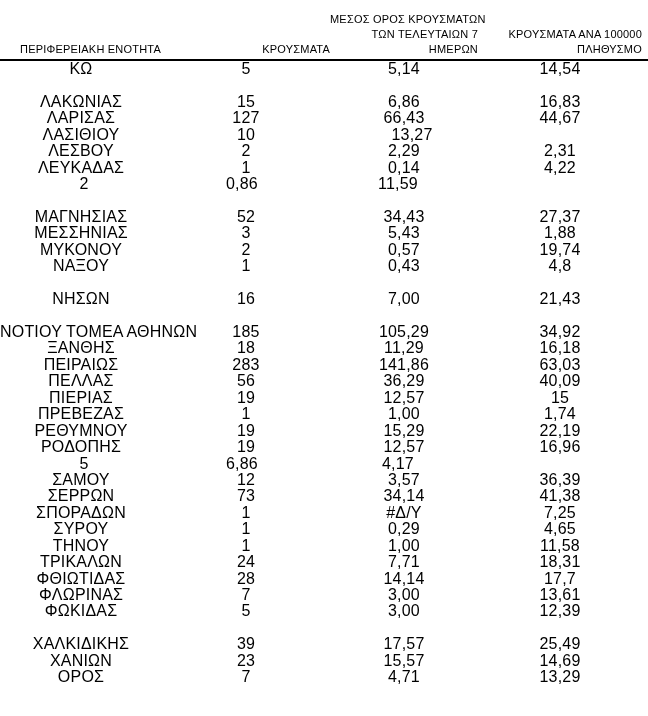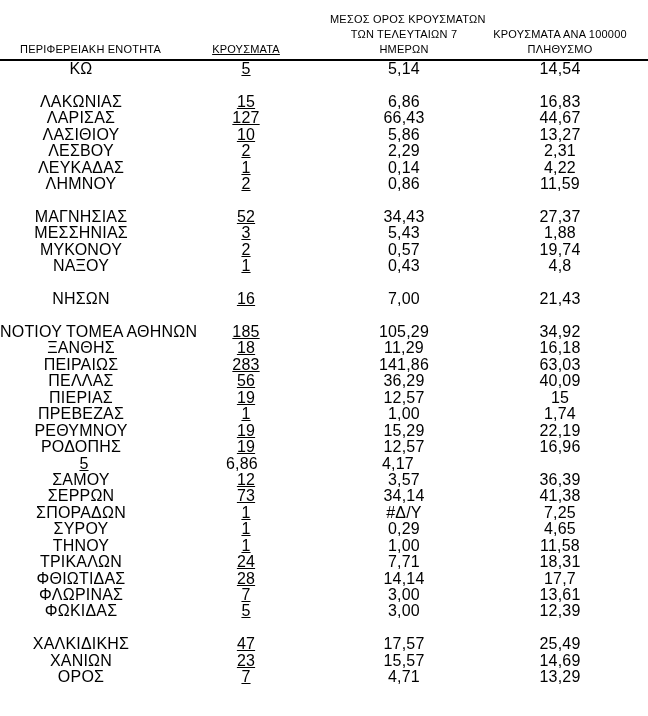--- a/index.html
+++ b/index.html
@@ -23,32 +23,32 @@
     display: flex;
     align-items: flex-end;
     height: 61px;
     box-sizing: border-box;
     border-bottom: 2px solid #000000;
     padding-bottom: 2px;
   }
   .hdr .hc {
     font-size: 11px;
     line-height: 15px;
-    text-align: center;
+    text-align: right;
     white-space: nowrap;
     letter-spacing: 0.2px;
   }
   .hdr .hleft {
     text-align: left;
     padding-left: 20px;
     box-sizing: border-box;
   }
   
   .w1 { width: 162px; }
-  .w2 { width: 168px; text-decoration: underline; }
+  .w2 { width: 168px; }
   .w3 { width: 148px; }
   .w4 { width: 164px; }
   
   .row {
     display: flex;
     height: 16.45px;
     line-height: 16.45px;
     font-size: 16px;
     letter-spacing: 0.2px;
   }
@@ -96,37 +96,35 @@
       </div>
       <div class="row">
         <div class="cell w1">ΛΑΡΙΣΑΣ</div>
         <div class="cell w2">127</div>
         <div class="cell w3">66,43</div>
         <div class="cell w4">44,67</div>
       </div>
       <div class="row">
         <div class="cell w1">ΛΑΣΙΘΙΟΥ</div>
         <div class="cell w2">10</div>
-        <div class="cell w3">5,86</div>
         <div class="cell w4">13,27</div>
       </div>
       <div class="row">
         <div class="cell w1">ΛΕΣΒΟΥ</div>
         <div class="cell w2">2</div>
         <div class="cell w3">2,29</div>
         <div class="cell w4">2,31</div>
       </div>
       <div class="row">
         <div class="cell w1">ΛΕΥΚΑΔΑΣ</div>
         <div class="cell w2">1</div>
         <div class="cell w3">0,14</div>
         <div class="cell w4">4,22</div>
       </div>
       <div class="row">
-        <div class="cell w1">ΛΗΜΝΟΥ</div>
         <div class="cell w2">2</div>
         <div class="cell w3">0,86</div>
         <div class="cell w4">11,59</div>
       </div>
       <div class="row"></div>
       <div class="row">
         <div class="cell w1">ΜΑΓΝΗΣΙΑΣ</div>
         <div class="cell w2">52</div>
         <div class="cell w3">34,43</div>
         <div class="cell w4">27,37</div>
@@ -260,21 +258,21 @@
       </div>
       <div class="row">
         <div class="cell w1">ΦΩΚΙΔΑΣ</div>
         <div class="cell w2">5</div>
         <div class="cell w3">3,00</div>
         <div class="cell w4">12,39</div>
       </div>
       <div class="row"></div>
       <div class="row">
         <div class="cell w1">ΧΑΛΚΙΔΙΚΗΣ</div>
-        <div class="cell w2">47</div>
+        <div class="cell w2">39</div>
         <div class="cell w3">17,57</div>
         <div class="cell w4">25,49</div>
       </div>
       <div class="row">
         <div class="cell w1">ΧΑΝΙΩΝ</div>
         <div class="cell w2">23</div>
         <div class="cell w3">15,57</div>
         <div class="cell w4">14,69</div>
       </div>
       <div class="row">

